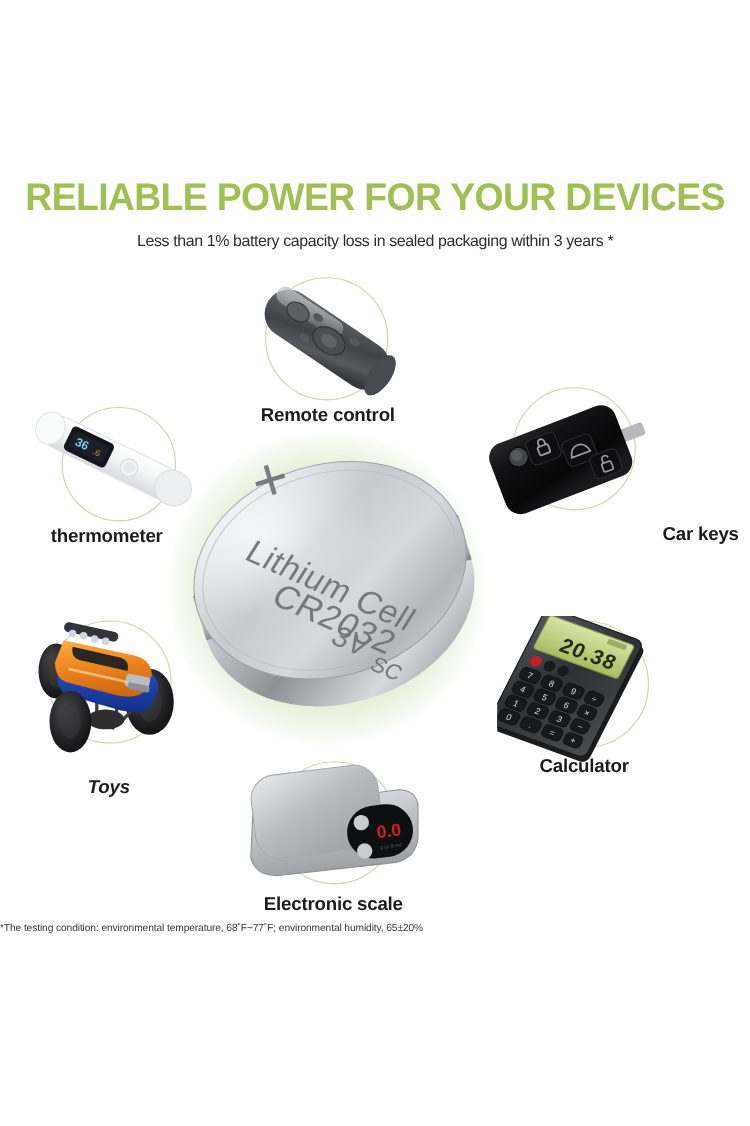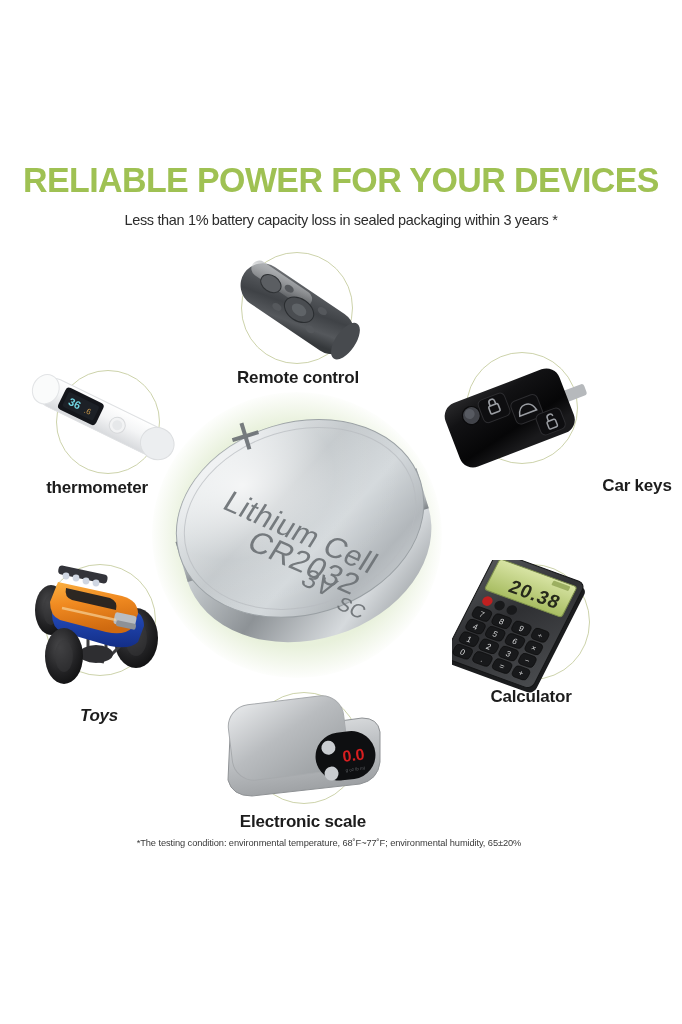--- a/index.html
+++ b/index.html
@@ -28,21 +28,21 @@
     position:absolute;left:0;top:212px;width:682px;
     text-align:center;
     font-size:14.5px;
     font-weight:normal;
     color:#2c2c2c;
     letter-spacing:-0.35px;
     white-space:nowrap;
   }
   .footnote{
     position:absolute;left:0;top:838px;width:682px;
-    text-align:center;
+    text-align:left;
     padding-right:24px;
     box-sizing:border-box;
     font-size:9.3px;
     color:#3a3a3a;
     letter-spacing:-0.1px;
     white-space:nowrap;
   }
 
   
   .item{position:absolute;}

